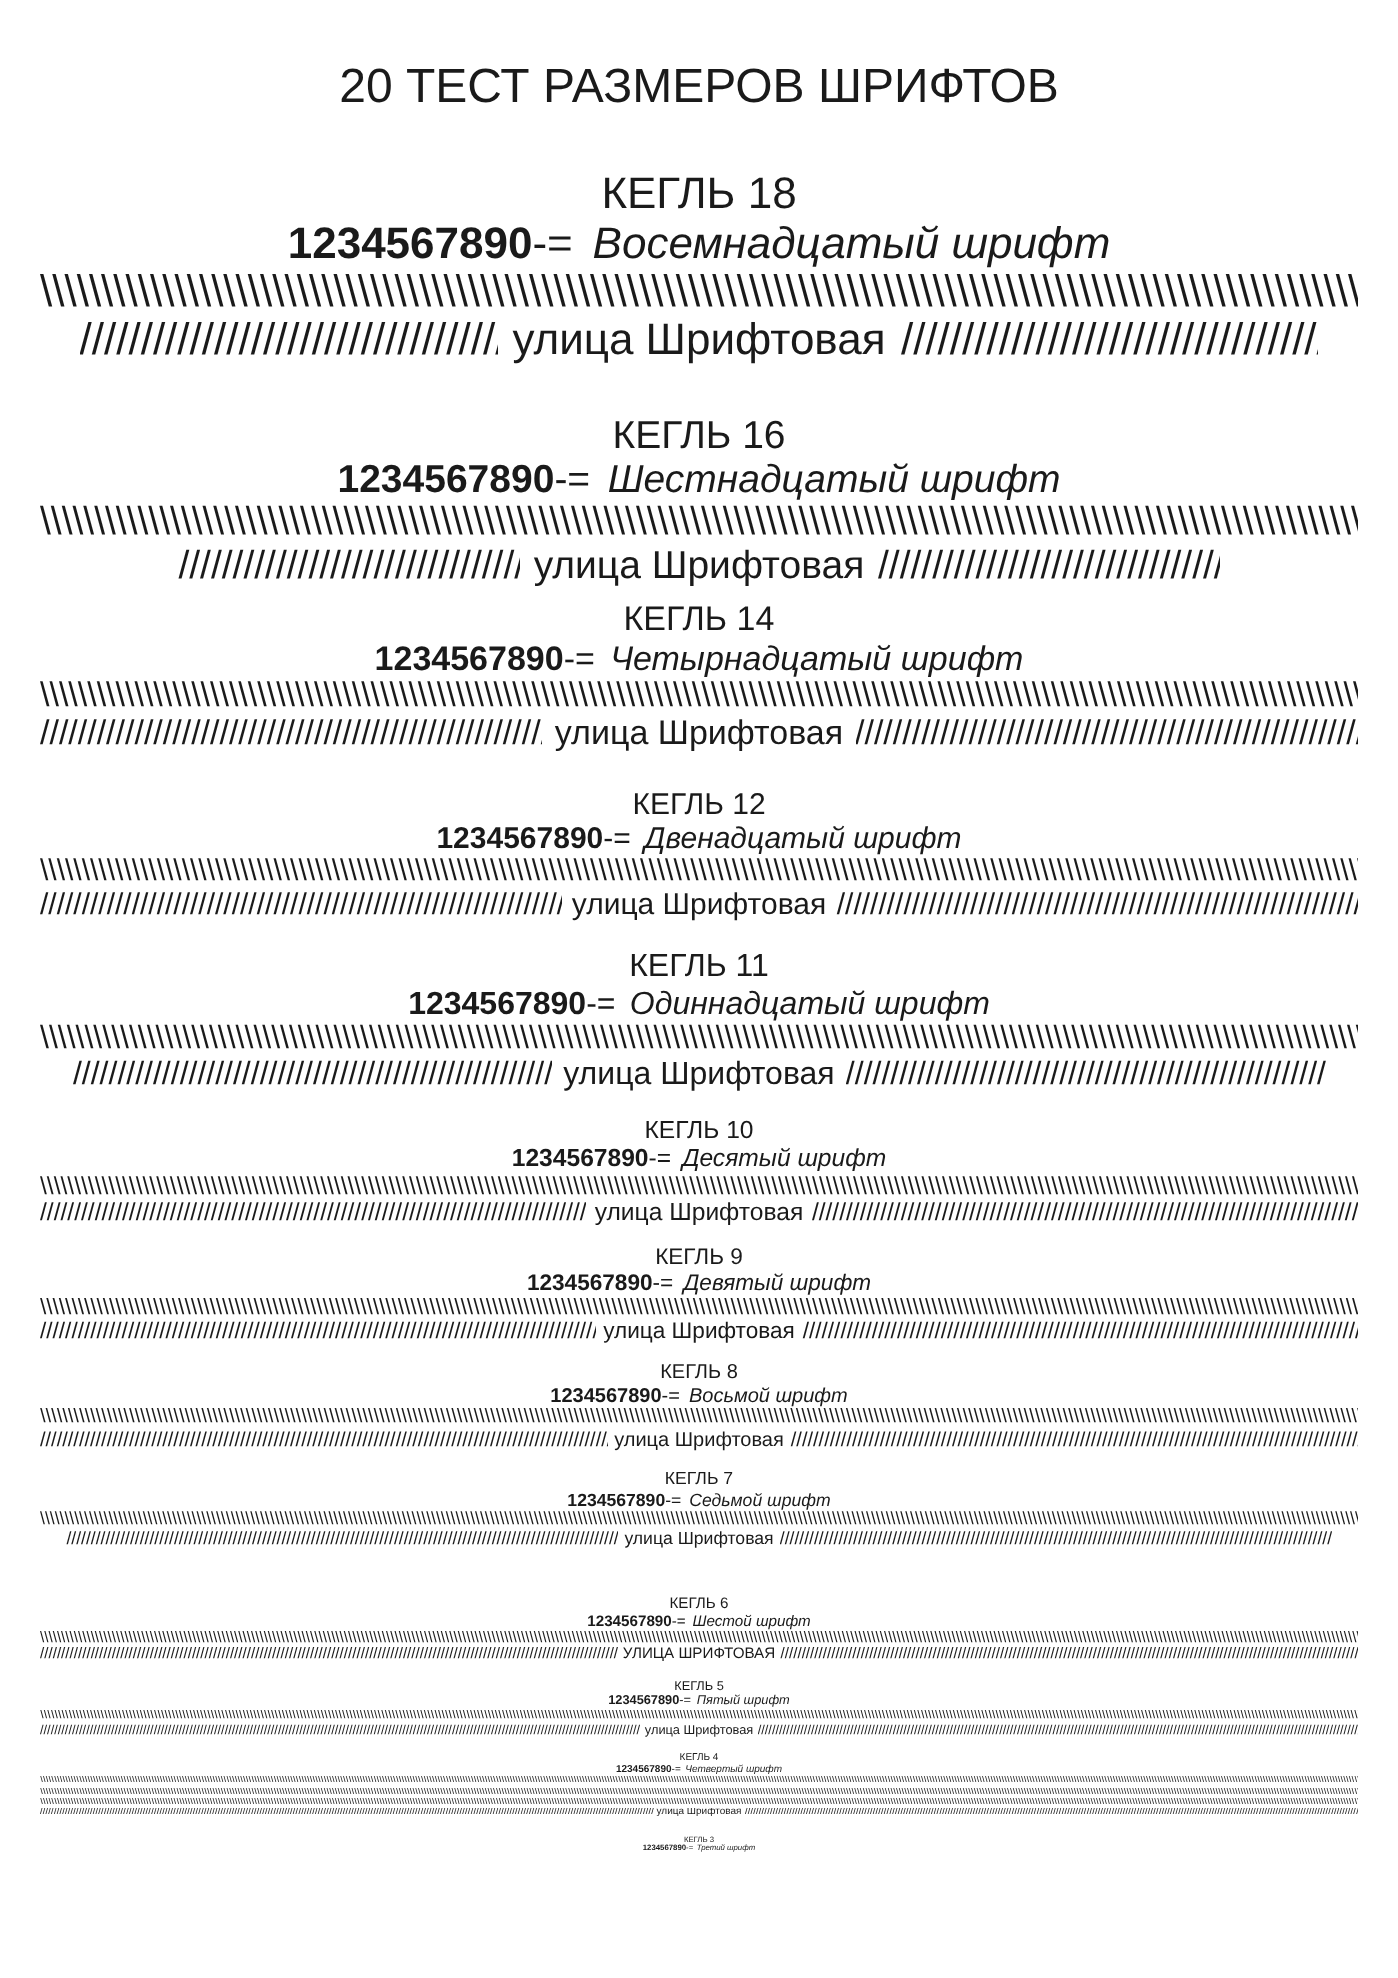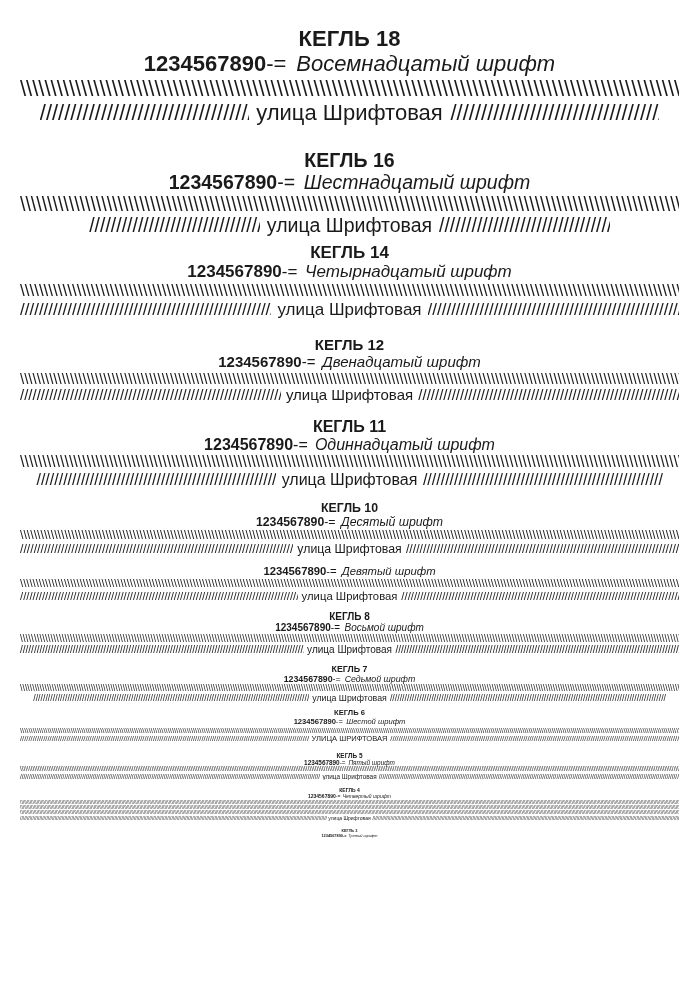--- a/index.html
+++ b/index.html
@@ -24,25 +24,25 @@
   .sec { line-height: 1.15; }
   .k18 { font-size: 22px;   margin-top: 26px; }
   .k16 { font-size: 19.5px; margin-top: 24px; }
   .k14 { font-size: 17px;   margin-top: 6px; }
   .k12 { font-size: 15px;   margin-top: 17px; }
   .k11 { font-size: 16px; margin-top: 14px; }
   .k10 { font-size: 12.3px; margin-top: 11px; }
   .k9  { font-size: 11.3px; margin-top: 9px;  }
   .k8  { font-size: 10px;   margin-top: 8px;  }
   .k7  { font-size: 8.8px;  margin-top: 8px;  }
-  .k6  { font-size: 7.6px;  margin-top: 6px;  }
+  .k6  { font-size: 7.6px;  margin-top: 24px;  }
   .k5  { font-size: 6.4px;  margin-top: 8px;  }
   .k4  { font-size: 5px;    margin-top: 8px;  }
   .k3  { font-size: 3.9px;  margin-top: 8px;  }
-  .kegl { white-space: nowrap; font-weight: bold; }
+  .kegl { white-space: nowrap; }
   .numline { white-space: nowrap; }
   .numline b { font-weight: bold; }
   .numline i { font-style: italic; margin-left: 0.45em; }
   .bs-line {
     overflow: hidden;
     white-space: nowrap;
     line-height: 1.05;
     text-align: left;
   }
   .street-line {
@@ -66,20 +66,21 @@
   .w94 { width: 94%; }
   .w79 { width: 79%; }
   .w95 { width: 95%; }
   .w96 { width: 96%; }
 </style>
 </head>
 <body>
 
 <div class="page">
 
+  <div class="doc-title">20 ТЕСТ РАЗМЕРОВ ШРИФТОВ</div>
 
   <section class="sec k18">
     <div class="kegl">КЕГЛЬ 18</div>
     <div class="numline"><b>1234567890</b><span>-=</span><i>Восемнадцатый шрифт</i></div>
     <div class="bs-line"><span>\\\\\\\\\\\\\\\\\\\\\\\\\\\\\\\\\\\\\\\\\\\\\\\\\\\\\\\\\\\\\\\\\\\\\\\\\\\\\\\\\\\\\\\\\\\\\\\\\\\\\\\\\\\\\\\\\\\\\\\\\\\\\\\\\\\\\\\\\\\\\\\\\\\\\\\\\\\\\\\\\\\\\\\\\\\\\\\\\\\\\\\\\\\\\\\\\\\\\\\\\\\\\\\\\\\\\\\\\\\\\\\\\\\\\\\\\\\\\\\\\\\\\\\\\\\\\\\\\\\\\\\\\\\\\\\\\\\\\\\\\\\\\\\\\\\\\\\\\\\\\\\\\\\\\\\\\\\\\\\\\\\\\\\\\\\\\\\\\\\\\\\\\\\\\\\\\\\\\\\\\\\\\\\\\\\\\\\\\\\\\\\\\\\\\\\\\\\\\\\\\\\\\\\\\\\\\\\\\\\\\\\\\\\\\\\\\\\\\\\\\\\\\\\\\\\\\\\\\\\\\\\\\\\\\\\\\\\\\\\\\\\\\\\\\\\\\\\\\\\\\\\\\\\\\\\\\\\\\\\\\\\\\\\\\\\\\\\\\\\\\\\\\\\\\\\\\\\\\\\\\\\\\\\\\\\\\\\\\\\\\\\\\\\\\\\\\\\\\\\\\\\\\\\\\\\\\\\\\\\\\\\\\\\\\\\\\\\\\\\\\\\\\\\\\\\\\\\\\\\\\\\\\\\\\\\\\\\\\\\\\\\\\\\\\\\\\\\\\\\\</span></div>
     <div class="street-line w94">
         <span class="fill">////////////////////////////////////////////////////////////////////////////////////////////////////////////////////////////////////////////////////////////////////////////////////////////////////////////////////////////////////////////////////////////////////////////////////////////////////////////////////////////////////////////////////////////////////////////////////////////////////////////////////////////////////////////////////////////////////////////////////////////////////////////////////////////////////////////////////////////////////////////////////////////////////////////////////////////////////////////////////////////////////////////////////////////////////////////////////////////</span>
         <span class="street">улица Шрифтовая</span>
         <span class="fill">////////////////////////////////////////////////////////////////////////////////////////////////////////////////////////////////////////////////////////////////////////////////////////////////////////////////////////////////////////////////////////////////////////////////////////////////////////////////////////////////////////////////////////////////////////////////////////////////////////////////////////////////////////////////////////////////////////////////////////////////////////////////////////////////////////////////////////////////////////////////////////////////////////////////////////////////////////////////////////////////////////////////////////////////////////////////////////////</span>
       </div>
@@ -134,20 +135,21 @@
     <div class="numline"><b>1234567890</b><span>-=</span><i>Десятый шрифт</i></div>
     <div class="bs-line"><span>\\\\\\\\\\\\\\\\\\\\\\\\\\\\\\\\\\\\\\\\\\\\\\\\\\\\\\\\\\\\\\\\\\\\\\\\\\\\\\\\\\\\\\\\\\\\\\\\\\\\\\\\\\\\\\\\\\\\\\\\\\\\\\\\\\\\\\\\\\\\\\\\\\\\\\\\\\\\\\\\\\\\\\\\\\\\\\\\\\\\\\\\\\\\\\\\\\\\\\\\\\\\\\\\\\\\\\\\\\\\\\\\\\\\\\\\\\\\\\\\\\\\\\\\\\\\\\\\\\\\\\\\\\\\\\\\\\\\\\\\\\\\\\\\\\\\\\\\\\\\\\\\\\\\\\\\\\\\\\\\\\\\\\\\\\\\\\\\\\\\\\\\\\\\\\\\\\\\\\\\\\\\\\\\\\\\\\\\\\\\\\\\\\\\\\\\\\\\\\\\\\\\\\\\\\\\\\\\\\\\\\\\\\\\\\\\\\\\\\\\\\\\\\\\\\\\\\\\\\\\\\\\\\\\\\\\\\\\\\\\\\\\\\\\\\\\\\\\\\\\\\\\\\\\\\\\\\\\\\\\\\\\\\\\\\\\\\\\\\\\\\\\\\\\\\\\\\\\\\\\\\\\\\\\\\\\\\\\\\\\\\\\\\\\\\\\\\\\\\\\\\\\\\\\\\\\\\\\\\\\\\\\\\\\\\\\\\\\\\\\\\\\\\\\\\\\\\\\\\\\\\\\\\\\\\\\\\\\\\\\\\\\\\\\\\\\\\\\\\\\</span></div>
     <div class="street-line">
         <span class="fill">////////////////////////////////////////////////////////////////////////////////////////////////////////////////////////////////////////////////////////////////////////////////////////////////////////////////////////////////////////////////////////////////////////////////////////////////////////////////////////////////////////////////////////////////////////////////////////////////////////////////////////////////////////////////////////////////////////////////////////////////////////////////////////////////////////////////////////////////////////////////////////////////////////////////////////////////////////////////////////////////////////////////////////////////////////////////////////////</span>
         <span class="street">улица Шрифтовая</span>
         <span class="fill">////////////////////////////////////////////////////////////////////////////////////////////////////////////////////////////////////////////////////////////////////////////////////////////////////////////////////////////////////////////////////////////////////////////////////////////////////////////////////////////////////////////////////////////////////////////////////////////////////////////////////////////////////////////////////////////////////////////////////////////////////////////////////////////////////////////////////////////////////////////////////////////////////////////////////////////////////////////////////////////////////////////////////////////////////////////////////////////</span>
       </div>
   </section>
 
   <section class="sec k9">
+    <div class="kegl">КЕГЛЬ 9</div>
     <div class="numline"><b>1234567890</b><span>-=</span><i>Девятый шрифт</i></div>
     <div class="bs-line"><span>\\\\\\\\\\\\\\\\\\\\\\\\\\\\\\\\\\\\\\\\\\\\\\\\\\\\\\\\\\\\\\\\\\\\\\\\\\\\\\\\\\\\\\\\\\\\\\\\\\\\\\\\\\\\\\\\\\\\\\\\\\\\\\\\\\\\\\\\\\\\\\\\\\\\\\\\\\\\\\\\\\\\\\\\\\\\\\\\\\\\\\\\\\\\\\\\\\\\\\\\\\\\\\\\\\\\\\\\\\\\\\\\\\\\\\\\\\\\\\\\\\\\\\\\\\\\\\\\\\\\\\\\\\\\\\\\\\\\\\\\\\\\\\\\\\\\\\\\\\\\\\\\\\\\\\\\\\\\\\\\\\\\\\\\\\\\\\\\\\\\\\\\\\\\\\\\\\\\\\\\\\\\\\\\\\\\\\\\\\\\\\\\\\\\\\\\\\\\\\\\\\\\\\\\\\\\\\\\\\\\\\\\\\\\\\\\\\\\\\\\\\\\\\\\\\\\\\\\\\\\\\\\\\\\\\\\\\\\\\\\\\\\\\\\\\\\\\\\\\\\\\\\\\\\\\\\\\\\\\\\\\\\\\\\\\\\\\\\\\\\\\\\\\\\\\\\\\\\\\\\\\\\\\\\\\\\\\\\\\\\\\\\\\\\\\\\\\\\\\\\\\\\\\\\\\\\\\\\\\\\\\\\\\\\\\\\\\\\\\\\\\\\\\\\\\\\\\\\\\\\\\\\\\\\\\\\\\\\\\\\\\\\\\\\\\\\\\\\\\\\</span></div>
     <div class="street-line">
         <span class="fill">////////////////////////////////////////////////////////////////////////////////////////////////////////////////////////////////////////////////////////////////////////////////////////////////////////////////////////////////////////////////////////////////////////////////////////////////////////////////////////////////////////////////////////////////////////////////////////////////////////////////////////////////////////////////////////////////////////////////////////////////////////////////////////////////////////////////////////////////////////////////////////////////////////////////////////////////////////////////////////////////////////////////////////////////////////////////////////////</span>
         <span class="street">улица Шрифтовая</span>
         <span class="fill">////////////////////////////////////////////////////////////////////////////////////////////////////////////////////////////////////////////////////////////////////////////////////////////////////////////////////////////////////////////////////////////////////////////////////////////////////////////////////////////////////////////////////////////////////////////////////////////////////////////////////////////////////////////////////////////////////////////////////////////////////////////////////////////////////////////////////////////////////////////////////////////////////////////////////////////////////////////////////////////////////////////////////////////////////////////////////////////</span>
       </div>
   </section>
 
   <section class="sec k8">

